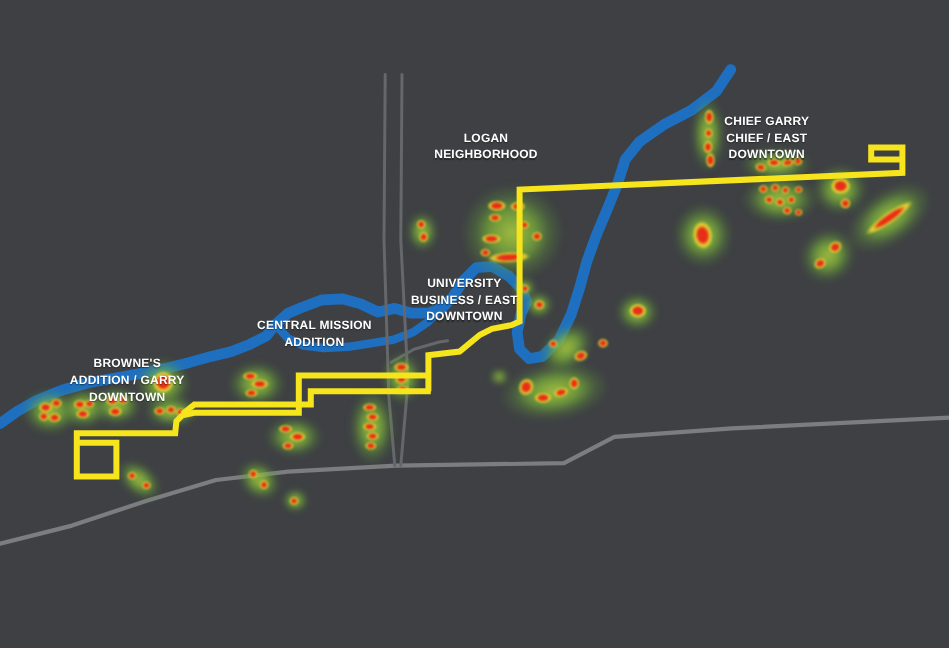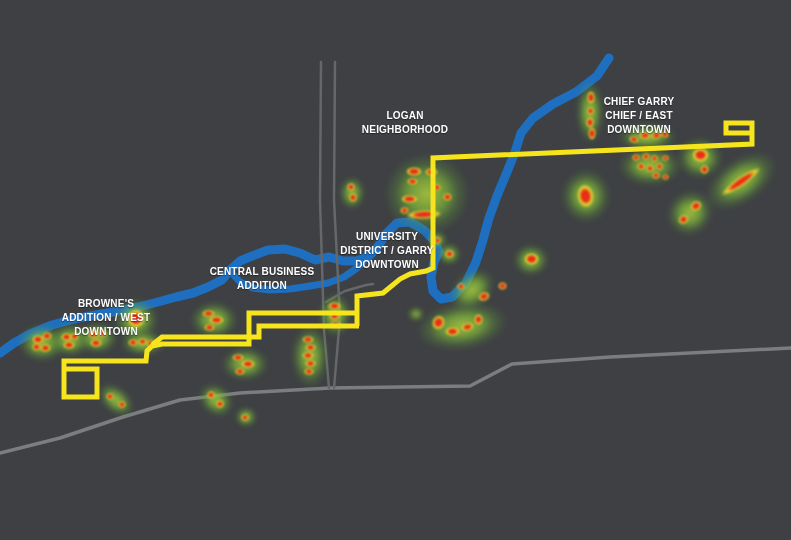--- a/index.html
+++ b/index.html
@@ -140,30 +140,30 @@
   <svg id="route-svg" width="791" height="540">
     <g id="route-layer-g">
         <polyline points="750,133 726,133 726,123 752,123 752,144 433,158 433,268 426,271 410,274 400,279 383,293 357,296 357,326" fill="none" stroke="#f6e41c" stroke-width="5" stroke-linecap="butt" stroke-linejoin="miter"></polyline>
         <polyline points="357,313 249,313 249,344 162,344 152,346 147,351 146,361 64,361 64,397 97,397 97,369 63,369" fill="none" stroke="#f6e41c" stroke-width="5" stroke-linecap="butt" stroke-linejoin="miter"></polyline>
         <polyline points="152,345 162,337 259,337 259,326 359,326" fill="none" stroke="#f6e41c" stroke-width="5" stroke-linecap="butt" stroke-linejoin="miter"></polyline>
       </g>
   </svg>
   <div id="labels-layer">
       <div class="nbhd-label" style="left: 106px; top: 297px;">
         <div>BROWNE'S</div>
-        <div>ADDITION / WEST</div>
+        <div>ADDITION / GARRY</div>
         <div>DOWNTOWN</div>
       </div>
       <div class="nbhd-label" style="left: 262px; top: 265px;">
-        <div>CENTRAL BUSINESS</div>
+        <div>CENTRAL MISSION</div>
         <div>ADDITION</div>
       </div>
       <div class="nbhd-label" style="left: 387px; top: 230px;">
         <div>UNIVERSITY</div>
-        <div>DISTRICT / GARRY</div>
+        <div>BUSINESS / EAST</div>
         <div>DOWNTOWN</div>
       </div>
       <div class="nbhd-label" style="left: 405px; top: 109px;">
         <div>LOGAN</div>
         <div>NEIGHBORHOOD</div>
       </div>
       <div class="nbhd-label" style="left: 639px; top: 95px;">
         <div>CHIEF GARRY</div>
         <div>CHIEF / EAST</div>
         <div>DOWNTOWN</div>

